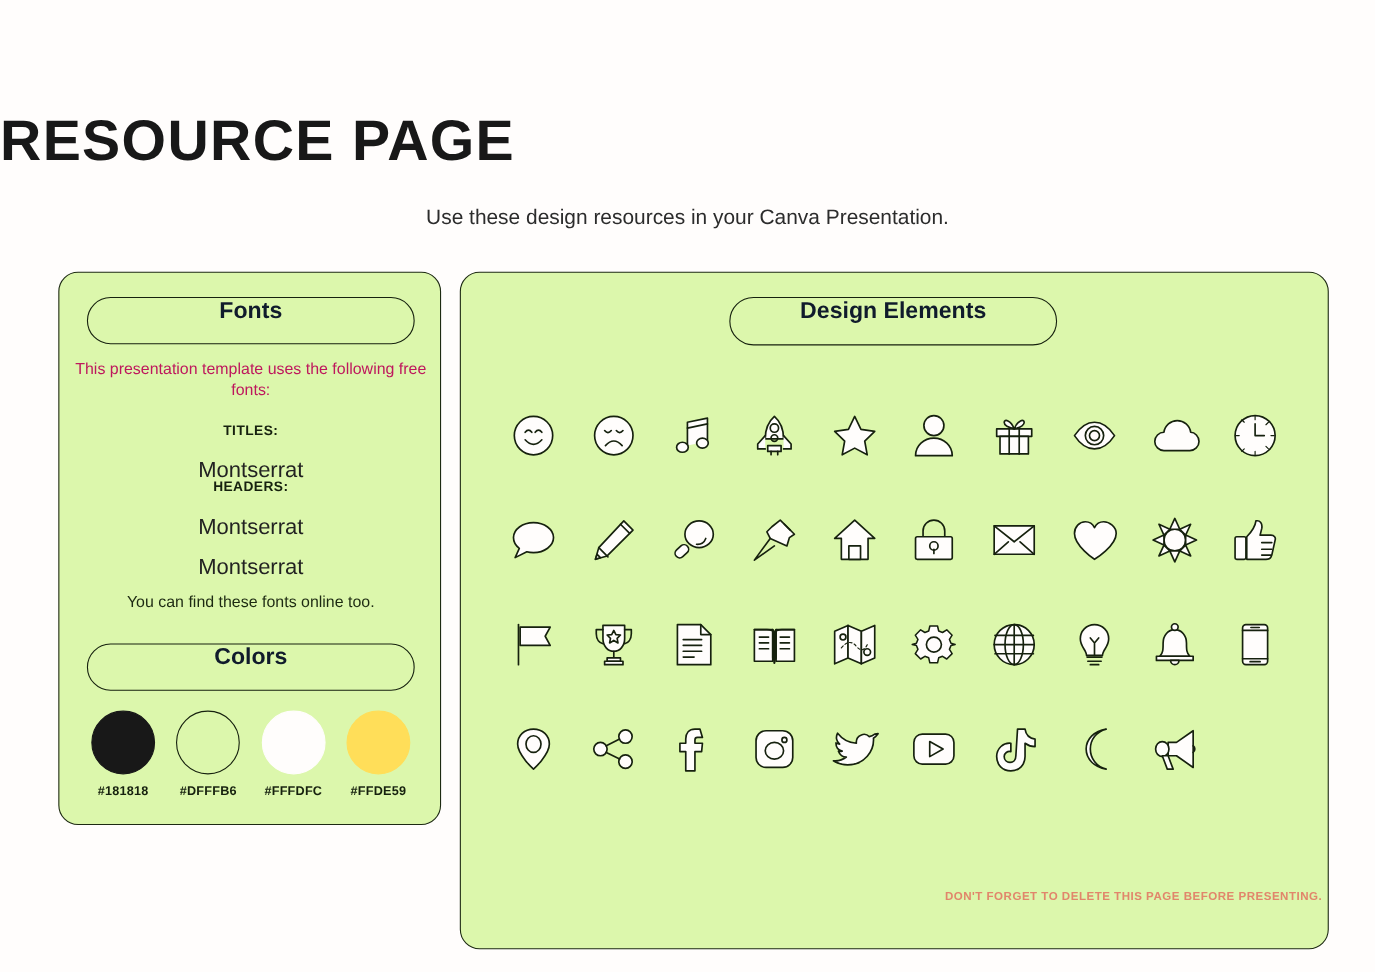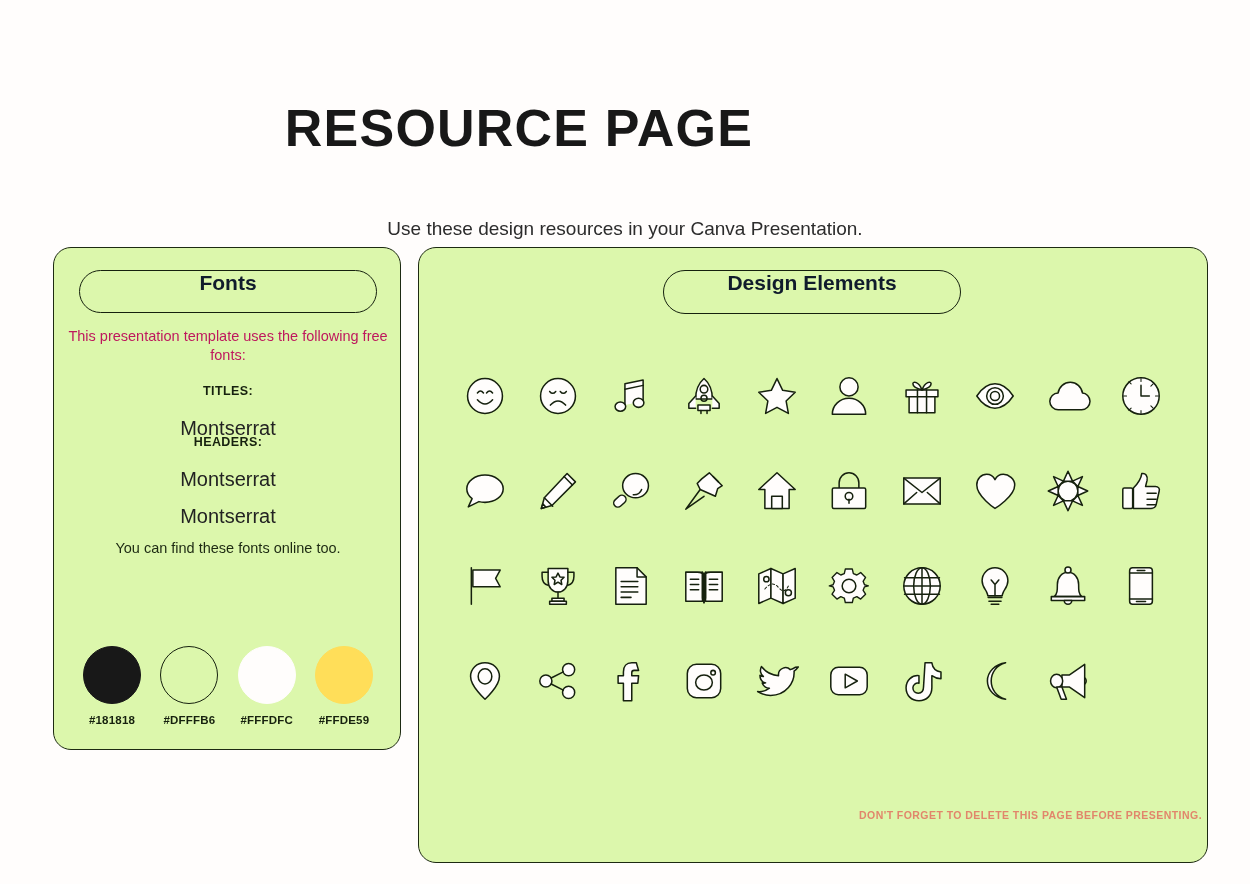--- a/index.html
+++ b/index.html
@@ -8,27 +8,26 @@
     background: #fffdfc;
     font-family: "Liberation Sans", sans-serif;
     color: #181818;
     overflow: hidden;
   }
   .page { position: relative; width: 1250px; height: 884px; }
 
   
   .page-title {
     position: absolute; top: 100px; left: 0; width: 1020px;
-    text-align: center;
     font-size: 52px; font-weight: 800; letter-spacing: 1.2px;
-    color: #181818; line-height: 1.1; padding-left: 18px;
+    color: #181818; line-height: 1.1;
   }
   .page-subtitle {
     position: absolute; top: 188px; left: 0; width: 1250px;
-    text-align: center; font-size: 19px; font-weight: 400; color: #2c2c2c; margin-top: 30px;
+    text-align: center; font-size: 19px; font-weight: 400; color: #2c2c2c;
   }
 
   
   .panel {
     position: absolute;
     background: #dcf7ac;
     border: 1.6px solid #1d2a12;
     border-radius: 18px;
   }
   #fonts-panel { left: 53px; top: 247px; width: 348px; height: 503px; }
@@ -121,20 +120,23 @@
     <div class="font-group" id="font-group-1">
       <div class="font-role">HEADERS:</div>
       <div class="font-name">Montserrat</div>
     </div>
     <div class="font-group" id="font-group-2">
       <div class="font-name">Montserrat</div>
     </div>
 
     <div class="fonts-outro">You can find these fonts online too.</div>
 
+    <div class="pill" id="colors-pill">
+      <span>Colors</span>
+    </div>
 
     <div class="swatch-row" id="swatch-row">
         <div class="swatch-cell">
           <div class="swatch-dot" style="background: rgb(24, 24, 24); border-color: rgb(24, 24, 24);"></div>
           <div class="swatch-hex">#181818</div>
         </div>
         <div class="swatch-cell">
           <div class="swatch-dot" style="background: rgb(220, 247, 172); border-color: rgb(22, 33, 14);"></div>
           <div class="swatch-hex">#DFFFB6</div>
         </div>

